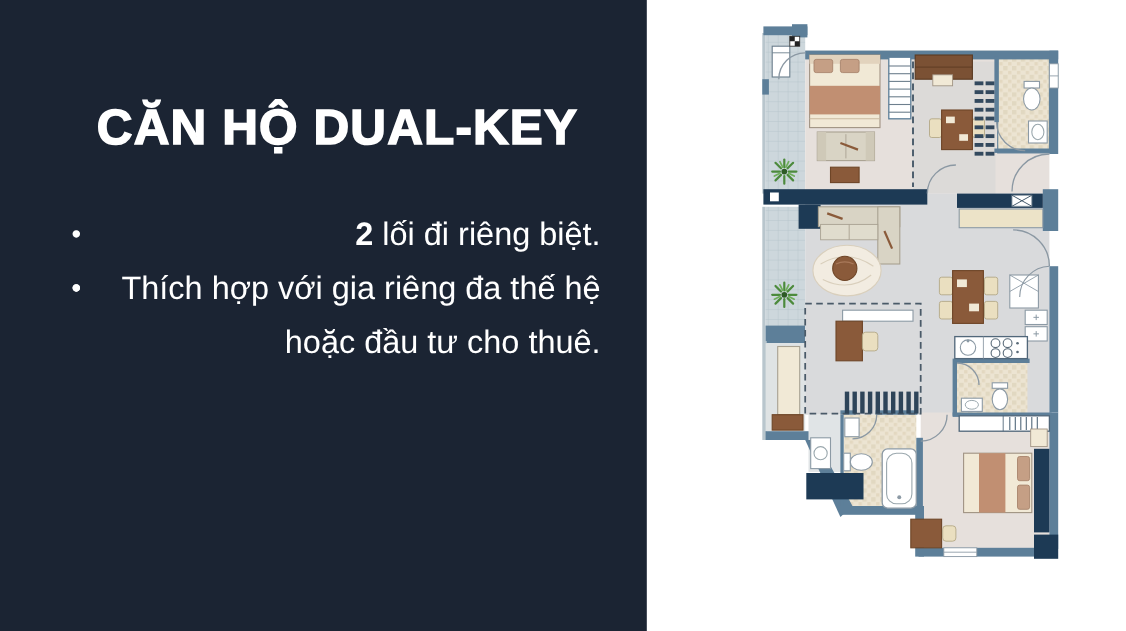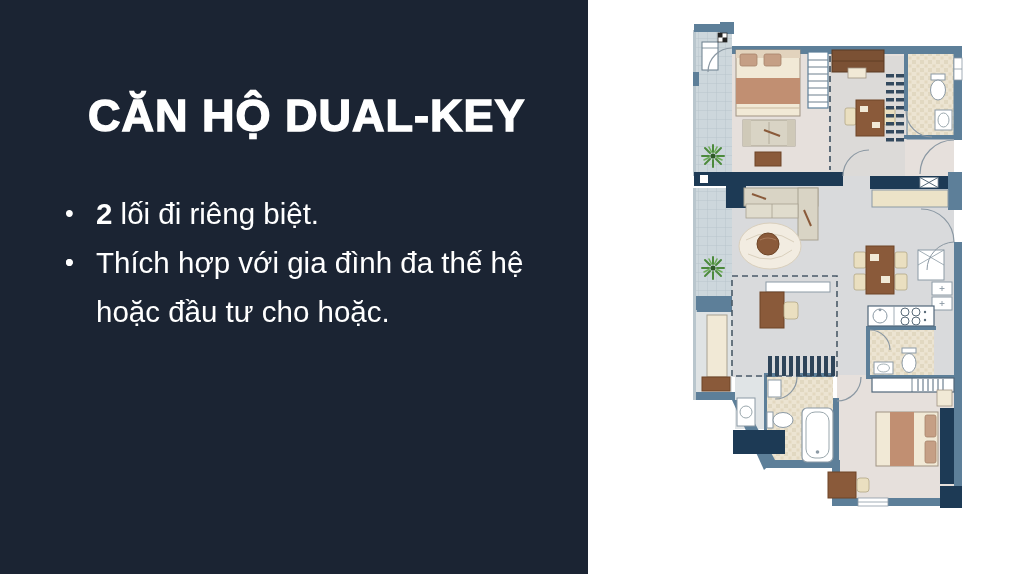--- a/index.html
+++ b/index.html
@@ -8,21 +8,21 @@
     --floor-warm:#e6e0dc; --floor-cool:#d9dadc; --floor-hall:#dcdad8;
     --bath-tile:#ece4d2; --bath-speckle:#d9cdb2;
     --balcony-tile:#cdd7dc;
     --wood:#8a5a3a; --wood-dark:#7b5134;
     --cream:#f1e9d6; --tan:#c59f85; --blanket:#c18f72;
     --sofa:#d9d4c5; --chair:#eadfc0; --plant:#4c8a3c;
   }
   html,body{margin:0;padding:0;}
   body{font-family:"Liberation Sans","DejaVu Sans",sans-serif;background:#ffffff;}
   .slide{position:relative;width:1024px;height:574px;background:#ffffff;overflow:hidden;}
-  .panel{position:absolute;left:0;top:0;width:588px;height:574px;background:var(--panel-bg);}
+  .panel{position:absolute;left:0;top:0;width:588px;height:574px;background:var(--panel-bg);text-align:right;}
   .title{
     position:absolute;left:88px;top:90px;margin:0;
     color:var(--panel-text);font-size:45px;font-weight:900;letter-spacing:1px;
     -webkit-text-stroke:1.4px #ffffff;line-height:1.15;white-space:nowrap;
   }
   .features{position:absolute;left:63px;top:189px;width:483px;margin:0;padding:0;list-style:none;}
   .features li{
     position:relative;padding-left:33px;color:var(--panel-text);
     font-size:29.5px;line-height:49px;font-weight:400;
   }
@@ -39,21 +39,21 @@
   <div class="panel">
     <h1 class="title">CĂN HỘ DUAL-KEY</h1>
     <ul class="features">
       <li>
         <span class="dot">•</span><span class="b">2</span><span> lối đi riêng biệt.</span>
       </li>
       <li>
         <span class="dot">•</span><span class="b"></span>
       </li>
       <li>
-        <span class="dot">•</span><span class="b"></span><span>Thích hợp với gia đình đa thế hệ hoặc đầu tư cho hoặc.</span>
+        <span class="dot">•</span><span class="b"></span><span>Thích hợp với gia riêng đa thế hệ hoặc đầu tư cho thuê.</span>
       </li>
     </ul>
   </div>
 
   <div class="plan-wrap">
     <svg width="300" height="490" viewBox="0 0 300 490" xmlns="http://www.w3.org/2000/svg">
       <defs>
         <pattern id="tile" width="8" height="8" patternUnits="userSpaceOnUse">
           <rect width="8" height="8" fill="var(--bath-tile)"></rect>
           <rect x="0" y="0" width="4" height="4" fill="var(--bath-speckle)" opacity="0.55"></rect>

